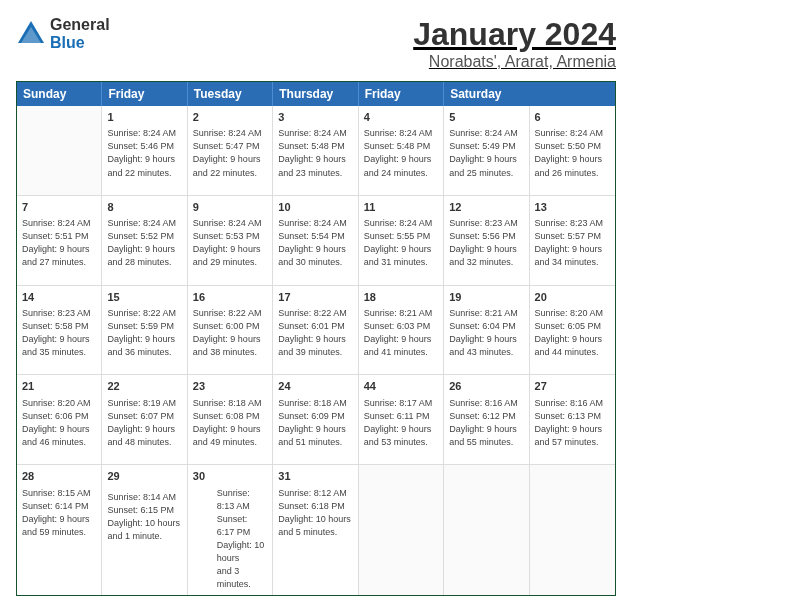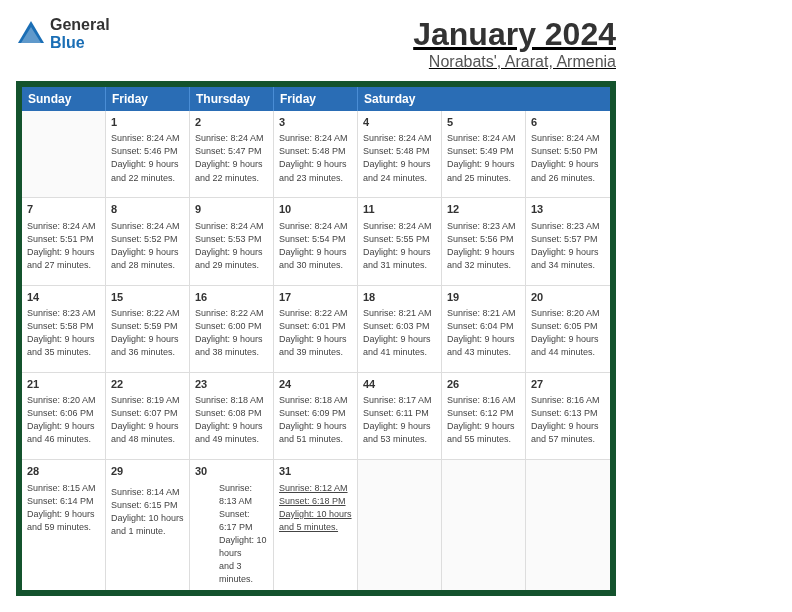--- a/index.html
+++ b/index.html
@@ -57,21 +57,21 @@
       color: #333;
     }
     .location-title {
       font-size: 16px;
       color: #555;
     }
     .calendar {
       flex: 1;
       display: flex;
       flex-direction: column;
-      border: 6px solid #14532d;
+      border: 1px solid #14532d;
     }
     .cal-header-row {
       display: grid;
       grid-template-columns: repeat(7, 1fr);
       background: #2a6db5;
     }
     .cal-header-cell {
       color: #fff;
       font-weight: bold;
       font-size: 12px;
@@ -133,20 +133,21 @@
     <div class="title-block">
       <div class="month-title">January 2024</div>
       <div class="location-title">Norabats', Ararat, Armenia</div>
     </div>
   </div>
 
   <div class="calendar">
     <div class="cal-header-row">
     <div class="cal-header-cell">Sunday</div>
         <div class="cal-header-cell">Friday</div>
+        <div class="cal-header-cell">Tuesday</div>
         <div class="cal-header-cell">Thursday</div>
         <div class="cal-header-cell">Friday</div>
         <div class="cal-header-cell">Saturday</div>
       </div>
     <div class="cal-body">
     <div class="cal-week">
           <div class="cal-cell empty"></div>
           <div class="cal-cell">
             <span class="day-num">1</span>
             <div class="cell-info" style="white-space: pre-line;">Sunrise: 8:24 AM
@@ -360,21 +361,21 @@
           </div>
           <div class="cal-cell">
             <span class="day-num">30</span>
             <div class="cell-info" style="white-space: pre-line; margin-left: 24px;">Sunrise: 8:13 AM
 Sunset: 6:17 PM
 Daylight: 10 hours
 and 3 minutes.</div>
           </div>
           <div class="cal-cell">
             <span class="day-num">31</span>
-            <div class="cell-info" style="white-space: pre-line; text-decoration: underline;">Sunrise: 8:12 AM
+            <div class="cell-info" style="white-space: pre-line;">Sunrise: 8:12 AM
 Sunset: 6:18 PM
 Daylight: 10 hours
 and 5 minutes.</div>
           </div>
           <div class="cal-cell empty"></div>
           <div class="cal-cell empty"></div>
           <div class="cal-cell empty"></div>
         </div>
       </div>
   </div>

